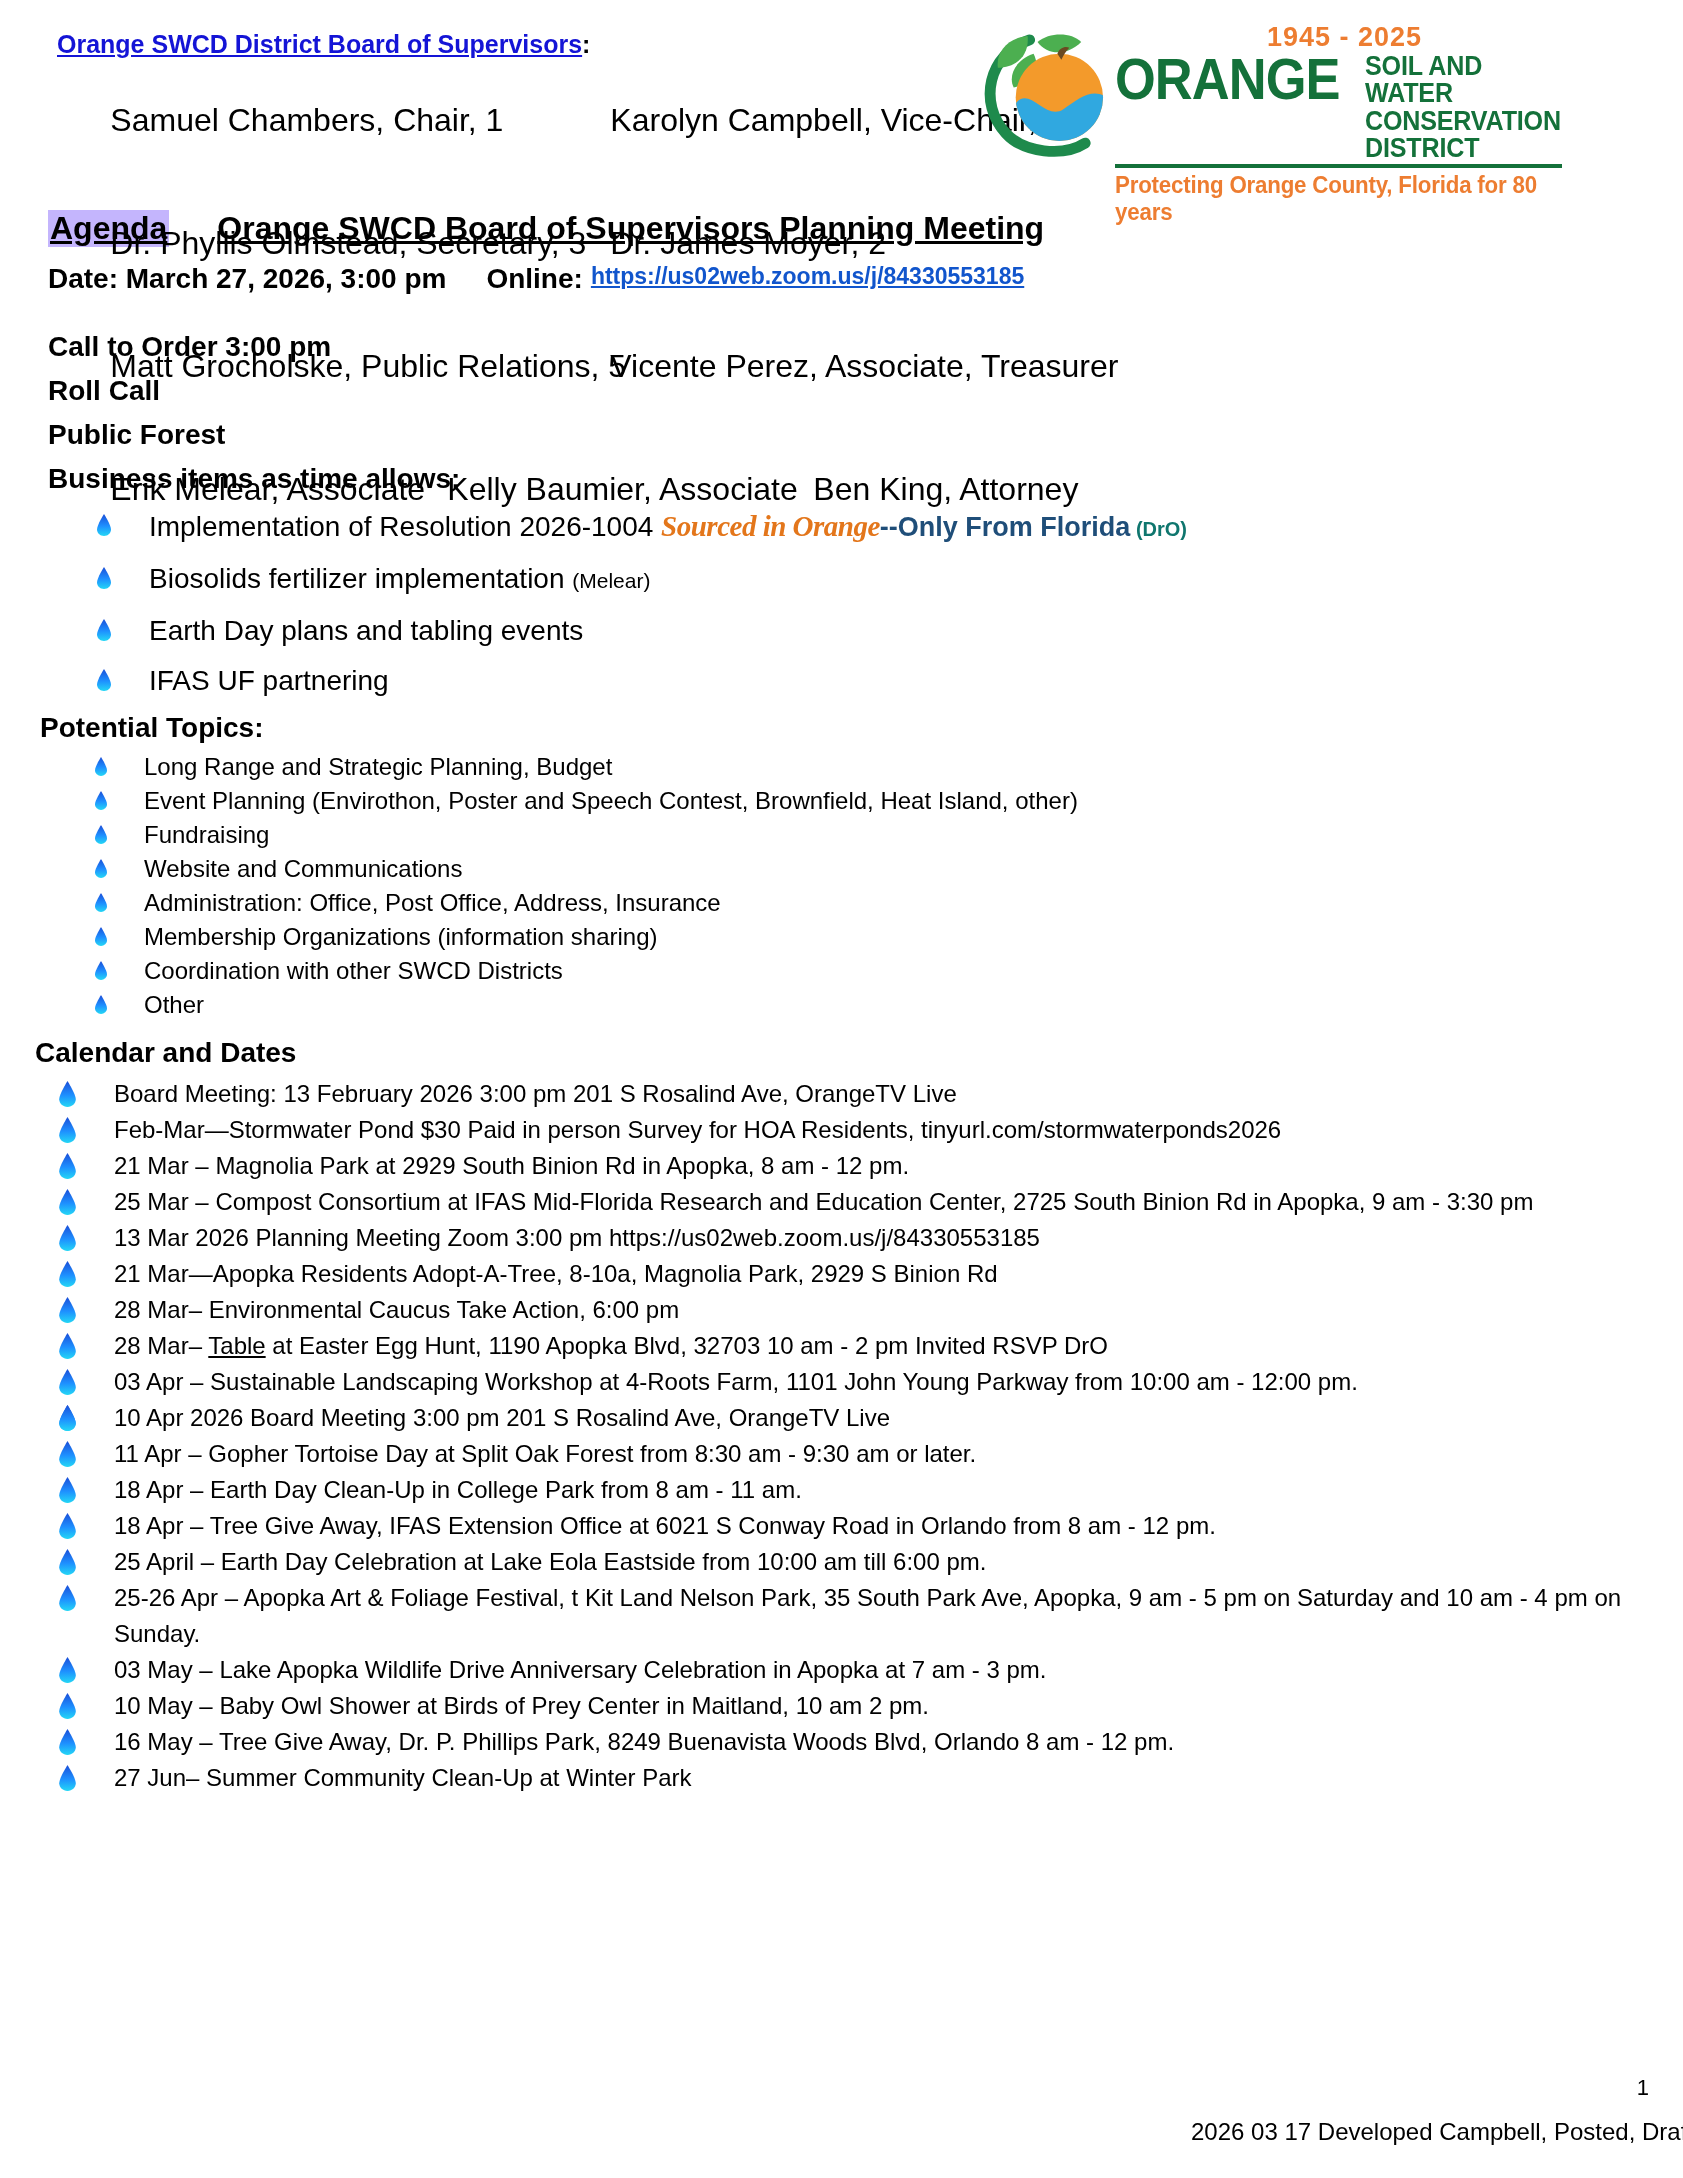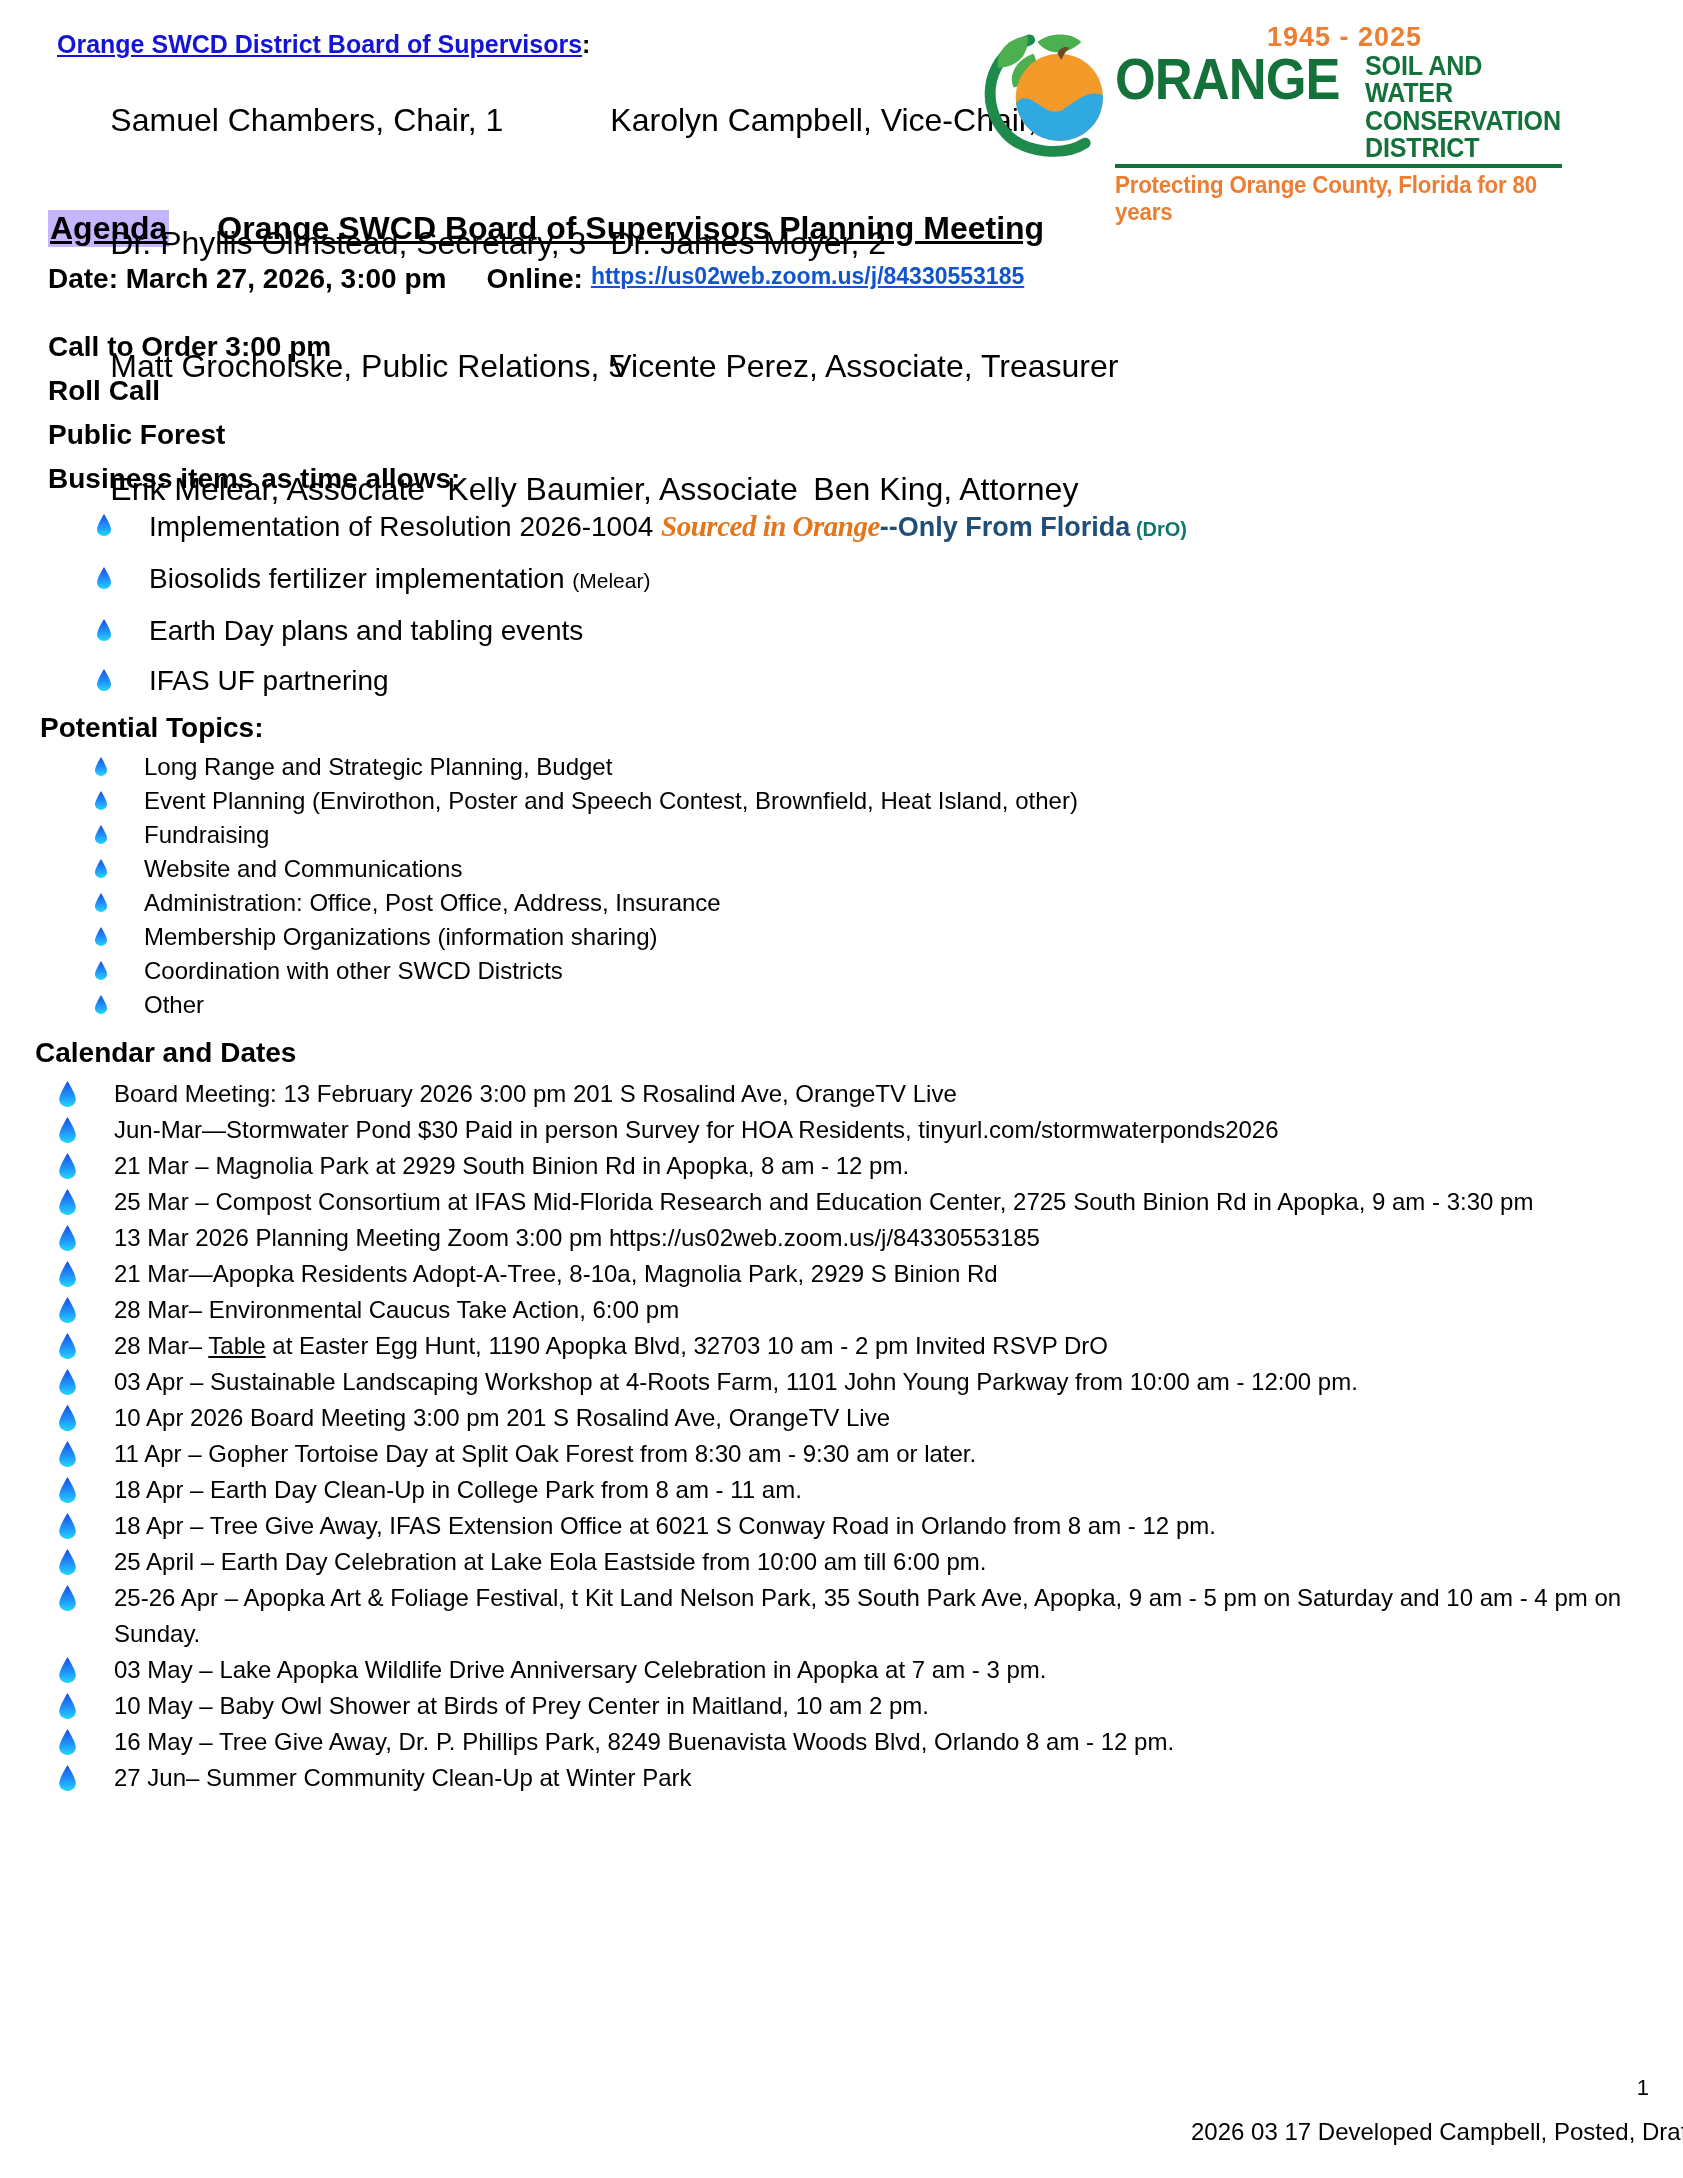--- a/index.html
+++ b/index.html
@@ -421,21 +421,21 @@
   <ul class="cal">
     <li><span class="drop">
           <svg width="17" height="26" viewBox="0 0 14 22">
             <path d="M7 0 C7 0 0 11 0 15.5 C0 19.1 3.1 22 7 22 C10.9 22 14 19.1 14 15.5 C14 11 7 0 7 0 Z" fill="url(#dg1)"></path>
           </svg>
         </span><span>Board Meeting: 13 February 2026 3:00 pm 201 S Rosalind Ave, OrangeTV Live</span></li>
     <li><span class="drop">
           <svg width="17" height="26" viewBox="0 0 14 22">
             <path d="M7 0 C7 0 0 11 0 15.5 C0 19.1 3.1 22 7 22 C10.9 22 14 19.1 14 15.5 C14 11 7 0 7 0 Z" fill="url(#dg1)"></path>
           </svg>
-        </span><span>Jun-Mar—Stormwater Pond $30 Paid in person Survey for HOA Residents, tinyurl.com/stormwaterponds2026</span></li>
+        </span><span>Feb-Mar—Stormwater Pond $30 Paid in person Survey for HOA Residents, tinyurl.com/stormwaterponds2026</span></li>
     <li><span class="drop">
           <svg width="17" height="26" viewBox="0 0 14 22">
             <path d="M7 0 C7 0 0 11 0 15.5 C0 19.1 3.1 22 7 22 C10.9 22 14 19.1 14 15.5 C14 11 7 0 7 0 Z" fill="url(#dg1)"></path>
           </svg>
         </span><span>21 Mar – Magnolia Park at 2929 South Binion Rd in Apopka, 8 am - 12 pm.</span></li>
     <li><span class="drop">
           <svg width="17" height="26" viewBox="0 0 14 22">
             <path d="M7 0 C7 0 0 11 0 15.5 C0 19.1 3.1 22 7 22 C10.9 22 14 19.1 14 15.5 C14 11 7 0 7 0 Z" fill="url(#dg1)"></path>
           </svg>
         </span><span>25 Mar – Compost Consortium at IFAS Mid-Florida Research and Education Center, 2725 South Binion Rd in Apopka, 9 am - 3:30 pm</span></li>

